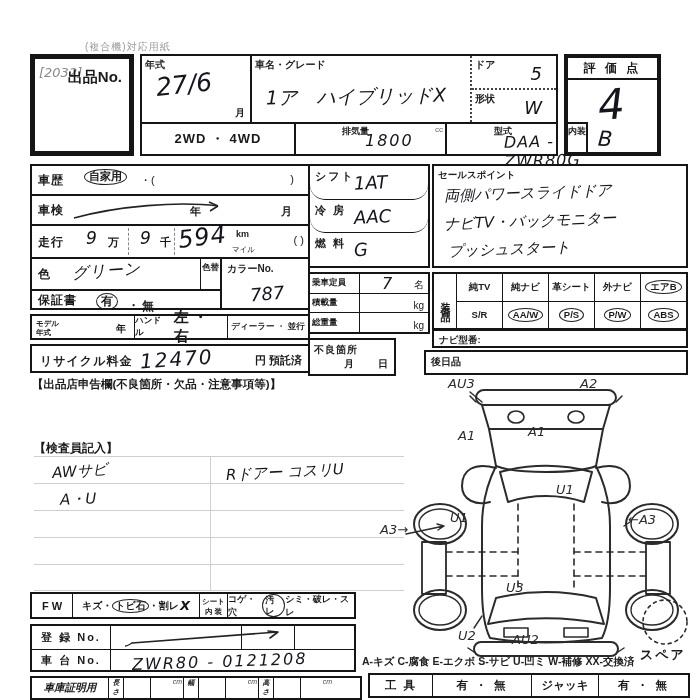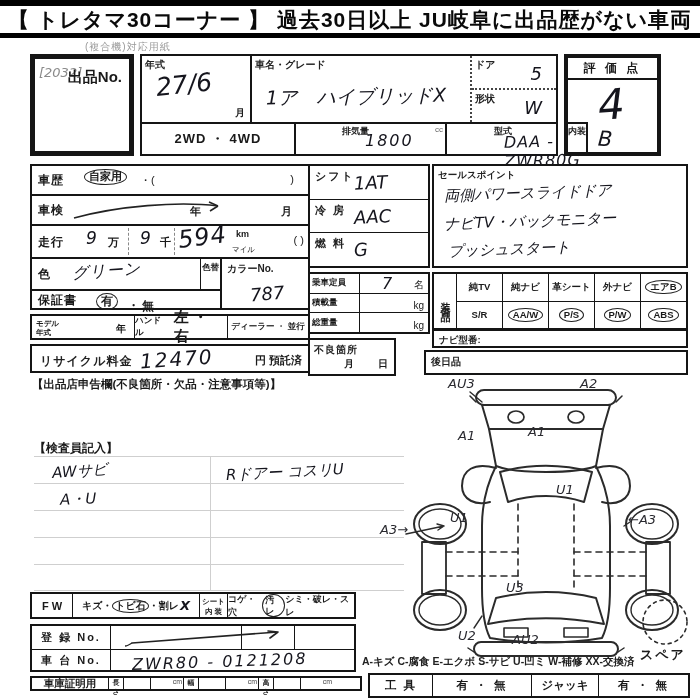--- a/index.html
+++ b/index.html
@@ -74,21 +74,21 @@
   .irogae{width:20px;border-left:1.5px solid #151515;font-size:8.5px;font-weight:bold;text-align:center;line-height:1.35;padding-top:3px;box-sizing:border-box;}
   .hb-r5{position:relative;flex:1;}
   .hb-r5 .circ{position:absolute;left:64px;top:2px;font-size:12px;font-weight:bold;}
   .hb-r5 .sep{position:absolute;left:96px;top:7px;font-size:11px;font-weight:bold;}
   .hb-r5 .no{position:absolute;left:110px;top:7px;font-size:12px;font-weight:bold;}
   .hb-right{flex:1;border-left:2px solid #151515;position:relative;}
   .hb-right .lbl{position:absolute;left:5px;top:3px;font-size:10px;}
   .hb-right .hw{position:absolute;left:28px;top:24px;font-size:18px;transform:rotate(-5deg);}
   
   .spec{left:308px;top:164px;width:122px;height:104px;border-width:2.5px;display:flex;flex-direction:column;}
-  .sp-row{position:relative;flex:1;border-bottom:1.5px solid #151515;}
+  .sp-row{position:relative;flex:1;border-bottom:1.5px solid #151515;border-radius:15px;}
   .sp-row:last-child{border-bottom:none;}
   .sp-row .lbl{position:absolute;left:5px;top:3px;font-size:11px;letter-spacing:2px;}
   .sp-row .hw{position:absolute;left:44px;top:6px;font-size:18px;transform:rotate(-3deg);}
   
   .caps{left:308px;top:272px;width:122px;height:62px;border-width:2px;display:flex;flex-direction:column;}
   .cap-row{position:relative;flex:1;border-bottom:1.5px solid #151515;display:flex;}
   .cap-row:last-child{border-bottom:none;}
   .cap-lbl{width:50px;border-right:1.5px solid #151515;font-size:8.5px;font-weight:bold;display:flex;align-items:center;padding-left:2px;box-sizing:border-box;}
   .cap-val{flex:1;position:relative;}
   .cap-val .hw{position:absolute;left:22px;top:0px;font-size:16px;}
@@ -163,41 +163,38 @@
   .regbox{left:30px;top:624px;width:326px;height:48px;border-width:2.5px;display:flex;flex-direction:column;}
   .reg-r{display:flex;height:23px;border-bottom:1.5px solid #151515;position:relative;}
   .cha-r{display:flex;flex:1;position:relative;}
   .rc-lbl{width:78px;border-right:1.5px solid #151515;display:flex;align-items:center;justify-content:center;font-size:11px;font-weight:bold;letter-spacing:2px;}
   .reg-cell1{width:130px;border-right:1px solid #151515;}
   .reg-cell2{width:52px;border-right:1px solid #151515;}
   .reg-arrow{position:absolute;left:90px;top:1px;}
   .cha-val{position:absolute;left:100px;top:2px;font-size:16px;letter-spacing:2px;transform:rotate(-2deg);}
   .legend{position:absolute;left:362px;top:655px;font-size:10.5px;font-weight:bold;color:#222;white-space:nowrap;}
   
-  .garage{left:30px;top:676px;width:332px;height:15px;border-width:2px;display:flex;}
+  .garage{left:30px;top:676px;width:332px;height:24px;border-width:2px;display:flex;font-style:italic;}
   .ga-lbl{width:76px;border-right:1.5px solid #151515;display:flex;align-items:center;justify-content:center;font-size:10.5px;font-weight:bold;}
   .ga-dim{width:15px;border-right:1px solid #151515;font-size:7px;font-weight:bold;text-align:center;line-height:1.25;padding-top:1px;box-sizing:border-box;}
   .ga-blank{width:26px;border-right:1px solid #151515;}
   .ga-cm{width:32px;border-right:1.5px solid #151515;position:relative;}
   .ga-cm:last-child{border-right:none;}
   .ga-cm span{position:absolute;right:1px;top:0;font-size:7px;color:#444;}
   
   .toolsrow{left:368px;top:673px;width:322px;height:25px;border-width:2px;display:flex;}
   .to-c{border-right:1.5px solid #151515;display:flex;align-items:center;justify-content:center;font-size:11.5px;font-weight:bold;letter-spacing:2px;}
   .to-c:last-child{border-right:none;}
   .to-l1{width:62px;} .to-v1{width:98px;} .to-l2{width:66px;letter-spacing:0;} .to-v2{flex:1;}
 </style>
 </head>
 <body>
 
 <div class="sheet">
 
-  <div class="banner">
-    <span>【 トレタマ30コーナー 】 過去30日以上 JU岐阜に出品歴がない車両</span>
-  </div>
   <div class="paper-note">(複合機)対応用紙</div>
 
   <div class="box lot-box">
     <span class="lot-stamp hw">[2032]</span>
     <span class="lot-label">出品No.</span>
   </div>
 
   <div class="box topform">
     <div class="tf-r1">
       <div class="tf-year">

